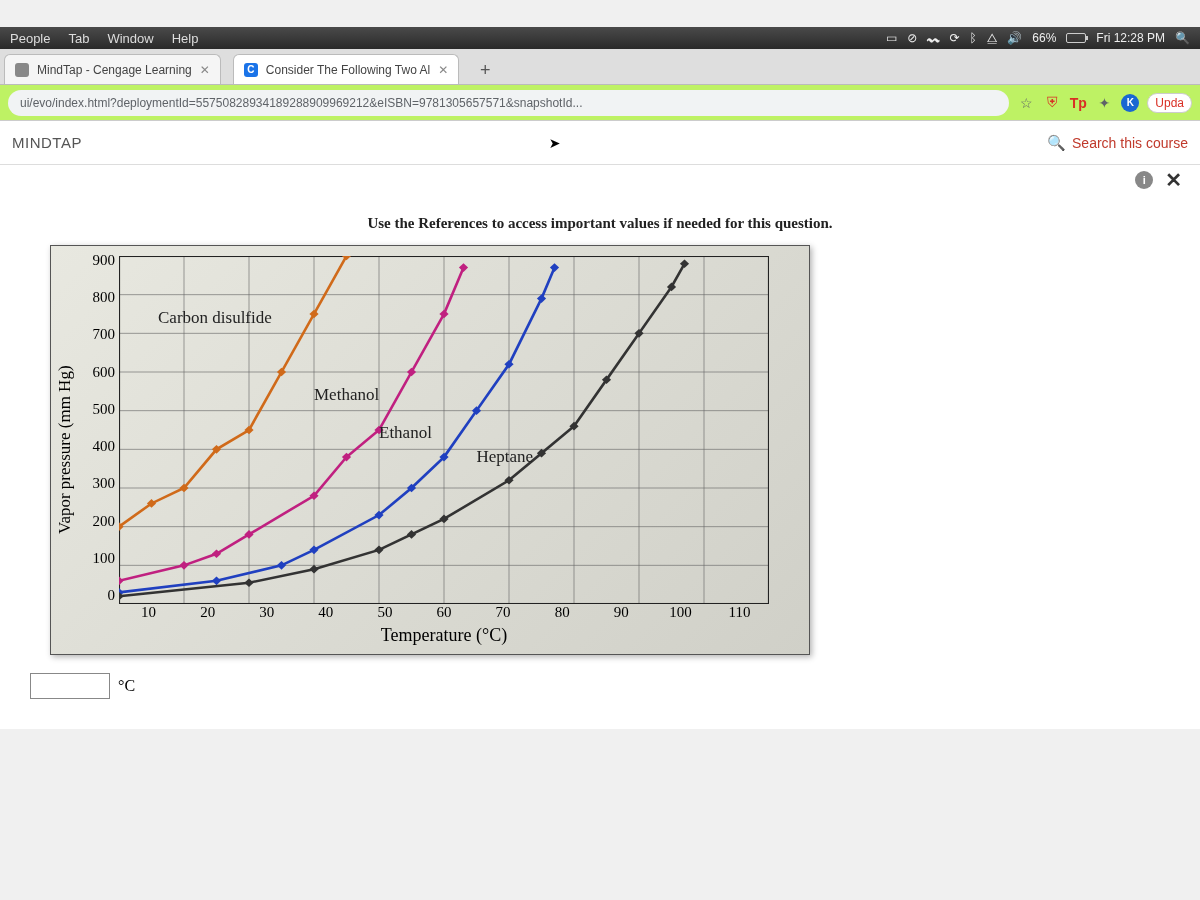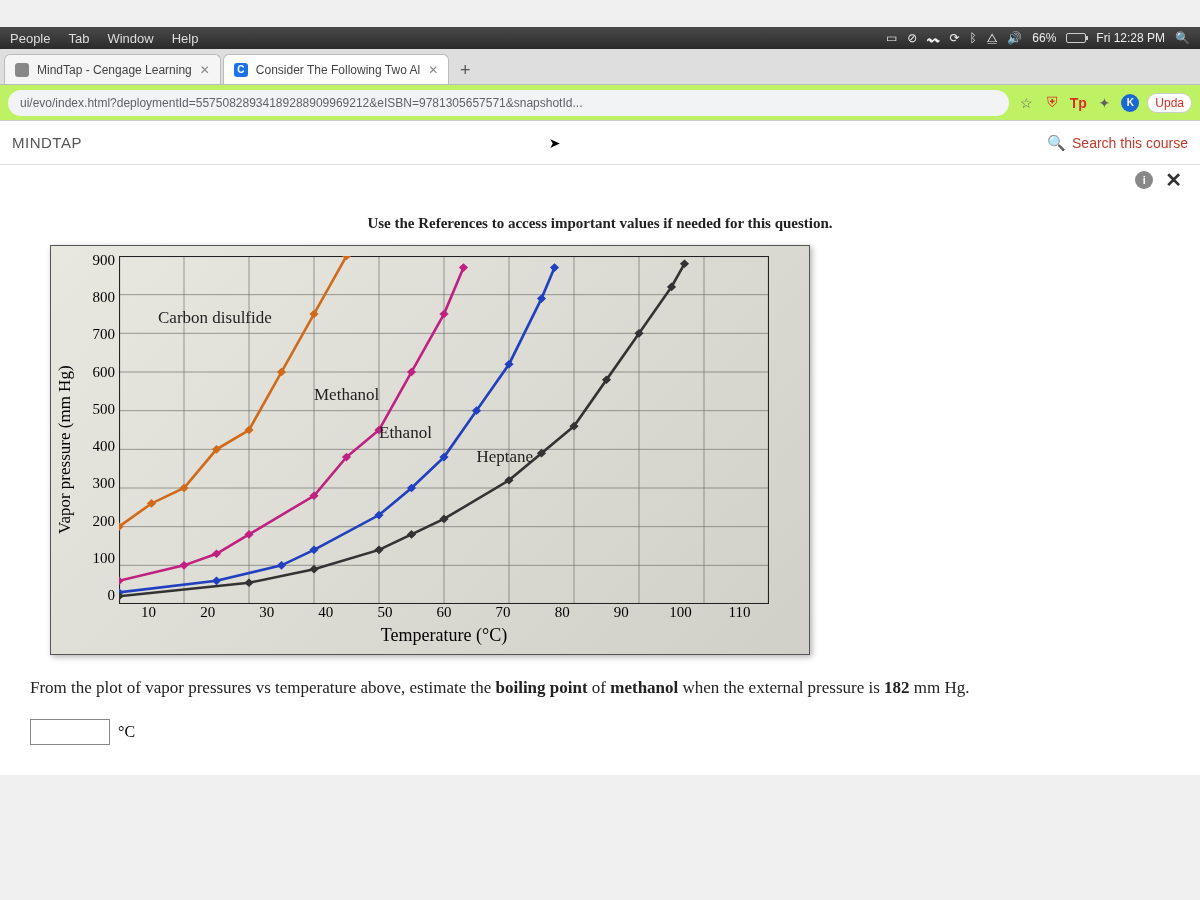--- a/index.html
+++ b/index.html
@@ -7,21 +7,21 @@
 
   
   .menubar { height: 22px; background: linear-gradient(#4a4a4a,#2a2a2a); color: #ddd; display: flex; align-items: center; padding: 0 10px; font-size: 13px; gap: 18px; margin-top: 27px; }
   .menubar .right { margin-left: auto; display: flex; align-items: center; gap: 10px; font-size: 12px; }
   .menubar .right span { color: #eee; }
   .battery-box { width: 20px; height: 10px; border:1px solid #ccc; border-radius:2px; position:relative; display:inline-block;}
   .battery-box::after { content:""; position:absolute; right:-3px; top:2px; width:2px; height:4px; background:#ccc;}
   .battery-fill { background:#ccc; height:100%; }
 
   
-  .tabrow { height: 36px; background: #dedede; display: flex; align-items: flex-end; padding-left: 4px; gap: 2px; border-bottom:1px solid #bbb;}
+  .tabrow { height: 36px; background: #dedede; display: flex; align-items: flex-end; padding-left: 4px; gap: 12px; border-bottom:1px solid #bbb;}
   .tab { background:#f5f5f5; height:30px; border:1px solid #bbb; border-bottom:none; border-radius:6px 6px 0 0; display:flex; align-items:center; padding:0 10px; font-size:12px; color:#444; gap:8px; max-width:260px;}
   .tab.active { background:#fff; }
   .tab .favicon { width:14px; height:14px; background:#1a73e8; border-radius:3px; display:flex; align-items:center; justify-content:center; color:#fff; font-size:10px; font-weight:bold;}
   .tab .close { color:#888; font-size:12px; }
   .newtab { width:28px; height:28px; display:flex; align-items:center; justify-content:center; color:#555; font-size:18px; }
 
   
   .urlbar-row { height:36px; background:#bef264; display:flex; align-items:center; padding:0 8px; gap:8px; border-bottom:1px solid #ccc;}
   .urlbar { flex:1; height:26px; background:#f1f3f4; border-radius:13px; display:flex; align-items:center; padding:0 12px; font-size:12px; color:#5f6368; overflow:hidden; white-space:nowrap;}
   .url-actions { display:flex; align-items:center; gap:8px; }
@@ -234,21 +234,18 @@
           <span>70</span>
           <span>80</span>
           <span>90</span>
           <span>100</span>
           <span>110</span>
         </div>
       <div class="chart-xlabel">Temperature (°C)</div>
     </div>
   </div>
 
-  <p class="question">
-    <span>From the plot of vapor pressures vs temperature above, estimate the </span><b>boiling point</b><span> of </span><b>methanol</b><span> when the external pressure is </span><b>182</b><span> mm Hg.</span>
-  </p>
 
   <div class="answer-row">
     <input class="answer-input" type="text" style="">
     <span>°C</span>
   </div>
 </div>
 
 </body></html>

